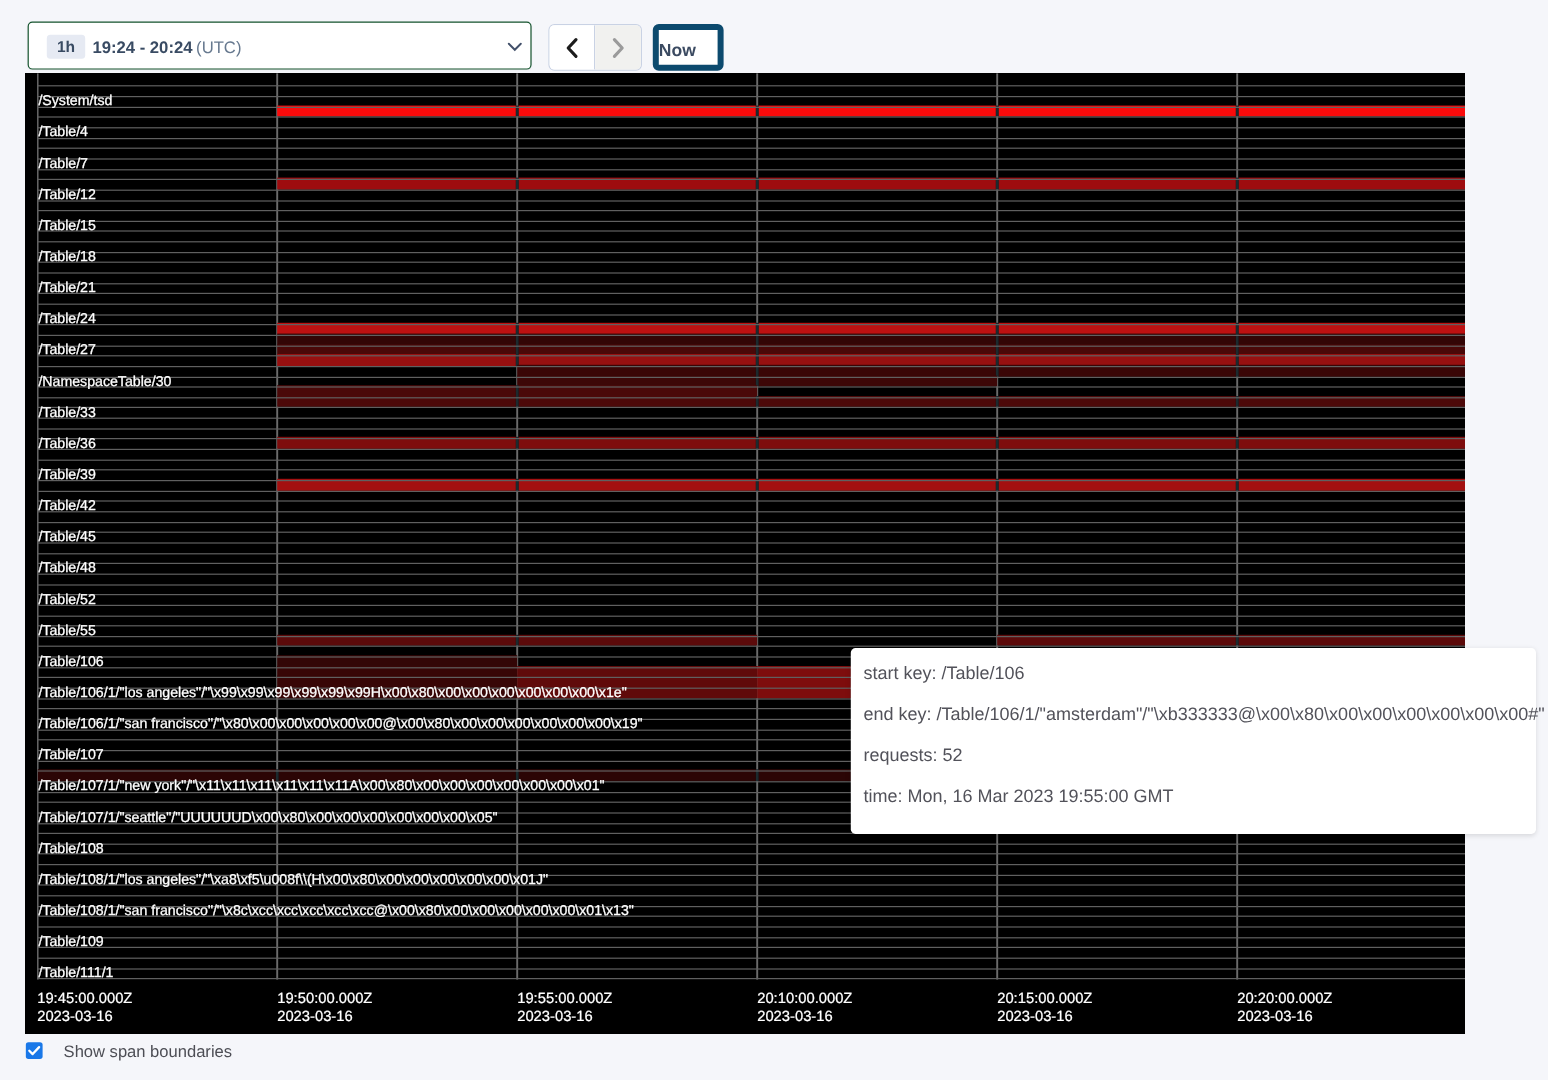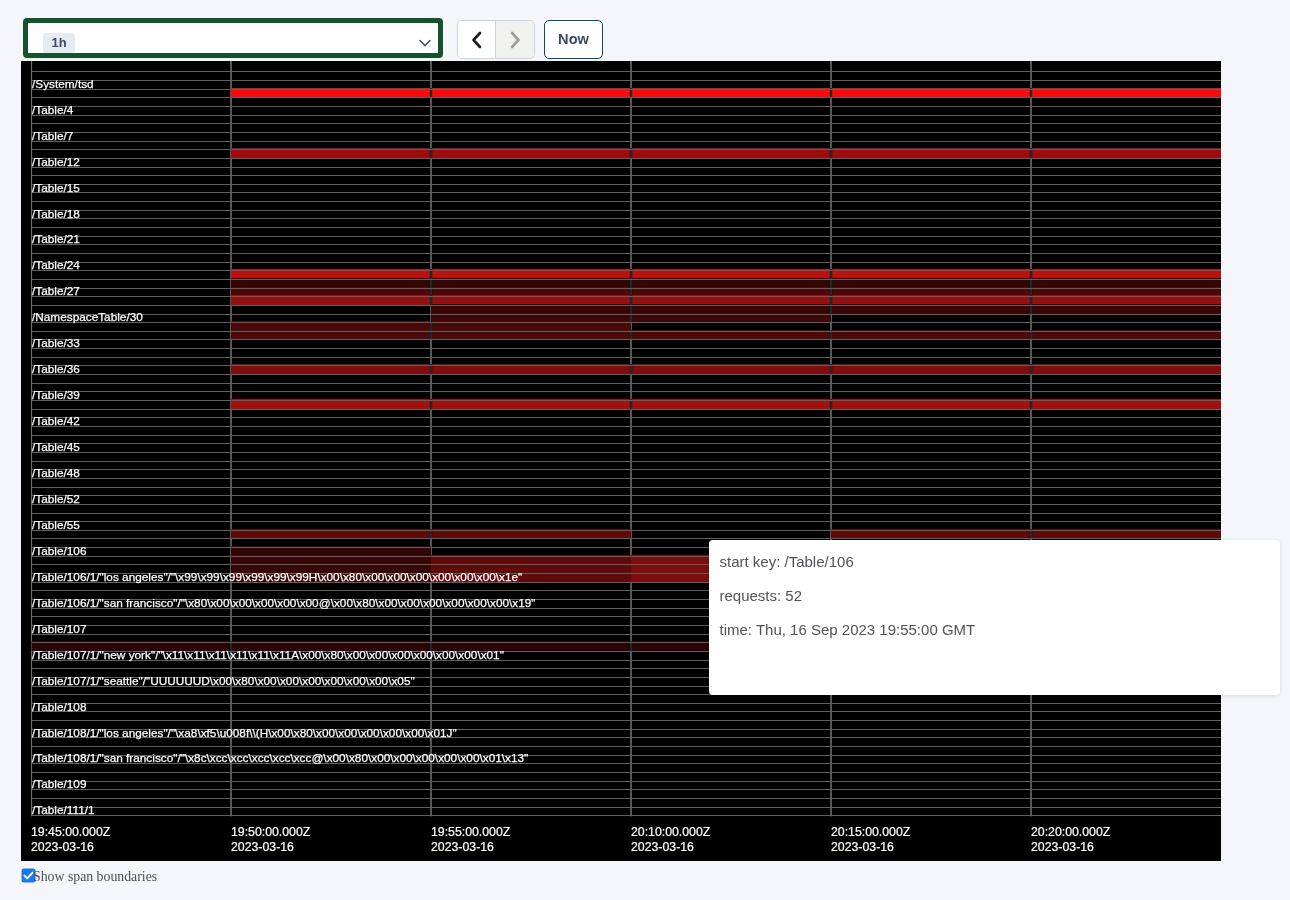--- a/index.html
+++ b/index.html
@@ -1,38 +1,39 @@
 <!DOCTYPE html>
 <html><head>
 <meta charset="utf-8">
 <style>
 * { margin:0; padding:0; box-sizing:border-box; }
 html,body { width:1290px; height:900px; background:#f5f6fa; font-family:"Liberation Sans", sans-serif; position:relative; overflow:hidden; }
 body { will-change:transform; }
-.timebox { position:absolute; left:23px; top:18px; width:420px; height:40px; background:#fff; border:5px solid #14532d; border-radius:4px; box-shadow:0 1px 2px rgba(0,0,0,0.03); }
+.timebox { position:absolute; left:23px; top:18px; width:420px; height:40px; background:#fff; border:1px solid #14532d; border-radius:4px; box-shadow:0 1px 2px rgba(0,0,0,0.03); }
 .badge1h { position:absolute; left:15px; top:10px; width:32px; height:20px; background:#e6eaf3; border-radius:3px; font-size:13px; font-weight:bold; color:#394b63; text-align:center; line-height:20px; }
 .trange { position:absolute; left:53px; top:0; height:40px; line-height:40px; font-size:13.9px; color:#394b63; }
 .trange b { font-weight:bold; }
 .trange span { color:#67798f; font-weight:normal; }
 .chev { position:absolute; right:6px; top:15px; width:14px; height:10px; }
 .navgrp { position:absolute; left:457px; top:20px; width:78px; height:39px; border:1px solid #c9d2e4; border-radius:5px; background:#fff; display:flex; }
 .navgrp .b1 { width:38px; height:100%; border-right:1px solid #c9d2e4; display:flex; align-items:center; justify-content:center; background:#fff; border-radius:4px 0 0 4px; }
 .navgrp .b2 { flex:1; display:flex; align-items:center; justify-content:center; background:#f1f1ef; border-radius:0 4px 4px 0; }
-.nowbtn { position:absolute; left:544px; top:20px; width:59px; height:39px; background:#fff; border:1px solid #0c4a6e; border-radius:5px; font-size:14.6px; font-weight:bold; color:#3b4a61; text-align:center; line-height:37px; }
+.nowbtn { position:absolute; left:544px; top:20px; width:59px; height:39px; background:#fff; border:5px solid #0c4a6e; border-radius:5px; font-size:14.6px; font-weight:bold; color:#3b4a61; text-align:left; line-height:37px; }
 .canvas { position:absolute; left:21px; top:61px; width:1200px; height:800px; background:#000; will-change:transform;text-align:right; }
 .tooltip { position:absolute; left:709px; top:540px; width:571px; height:155px; background:#fff; border-radius:4px; box-shadow:0 1px 4px rgba(0,0,0,0.12); padding:15px 0 0 10.5px; }
 .tooltip p { font-size:15px; color:#52525a; line-height:14.5px; margin-bottom:19.5px; white-space:nowrap; }
 .cbrow { position:absolute; left:21px; top:868px; height:16px; width:400px; }
 .cbrow svg { vertical-align:top; }
-.cblab { position:absolute; left:12px; top:2px; font-size:13.8px; color:#4d4e55; line-height:14px; white-space:nowrap;font-family:Liberation Serif, serif; }
+.cblab { position:absolute; left:32px; top:2px; font-size:13.8px; color:#4d4e55; line-height:14px; white-space:nowrap; }
 </style>
 </head>
 <body>
 <div class="timebox">
   <div class="badge1h">1h</div>
+  <div class="trange"><b>19:24 - 20:24</b><span style="margin-left:3px">(UTC)</span></div>
   <svg class="chev" viewBox="0 0 14 10">
       <path d="M2 2.5 L7 7.5 L12 2.5" fill="none" stroke="#42506a" stroke-width="1.6" stroke-linecap="round"></path>
     </svg>
 </div>
 <div class="navgrp">
   <div class="b1">
       <svg width="11" height="18" viewBox="0 0 11 18">
         <path d="M9 2 L2.5 9 L9 16" fill="none" stroke="#1c1c1c" stroke-width="2.6" stroke-linecap="round" stroke-linejoin="round"></path>
       </svg>
     </div>
@@ -294,22 +295,23 @@
 <text x="610" y="774.5" font-size="12.3" fill="#fff" stroke="#fff" stroke-width="0.2">20:10:00.000Z</text>
 <text x="610" y="789.8" font-size="12.3" fill="#fff" stroke="#fff" stroke-width="0.2">2023-03-16</text>
 <text x="810" y="774.5" font-size="12.3" fill="#fff" stroke="#fff" stroke-width="0.2">20:15:00.000Z</text>
 <text x="810" y="789.8" font-size="12.3" fill="#fff" stroke="#fff" stroke-width="0.2">2023-03-16</text>
 <text x="1010" y="774.5" font-size="12.3" fill="#fff" stroke="#fff" stroke-width="0.2">20:20:00.000Z</text>
 <text x="1010" y="789.8" font-size="12.3" fill="#fff" stroke="#fff" stroke-width="0.2">2023-03-16</text>
 </svg>
 </div>
 <div class="tooltip">
 <p>start key: /Table/106</p>
+<p>end key: /Table/106/1/"amsterdam"/"\xb333333@\x00\x80\x00\x00\x00\x00\x00\x00#"</p>
 <p>requests: 52</p>
-<p>time: Thu, 16 Sep 2023 19:55:00 GMT</p>
+<p>time: Mon, 16 Mar 2023 19:55:00 GMT</p>
 </div>
 <div class="cbrow">
   <svg width="15" height="15" viewBox="0 0 15 15">
       <rect x="0.5" y="0.5" width="14" height="14" rx="2.2" fill="#1a78e8"></rect>
       <path d="M3.4 7.6 L6.2 10.4 L11.6 4.6" fill="none" stroke="#fff" stroke-width="1.9" stroke-linecap="round" stroke-linejoin="round"></path>
     </svg>
   <div class="cblab">Show span boundaries</div>
 </div>
 
 </body></html>

